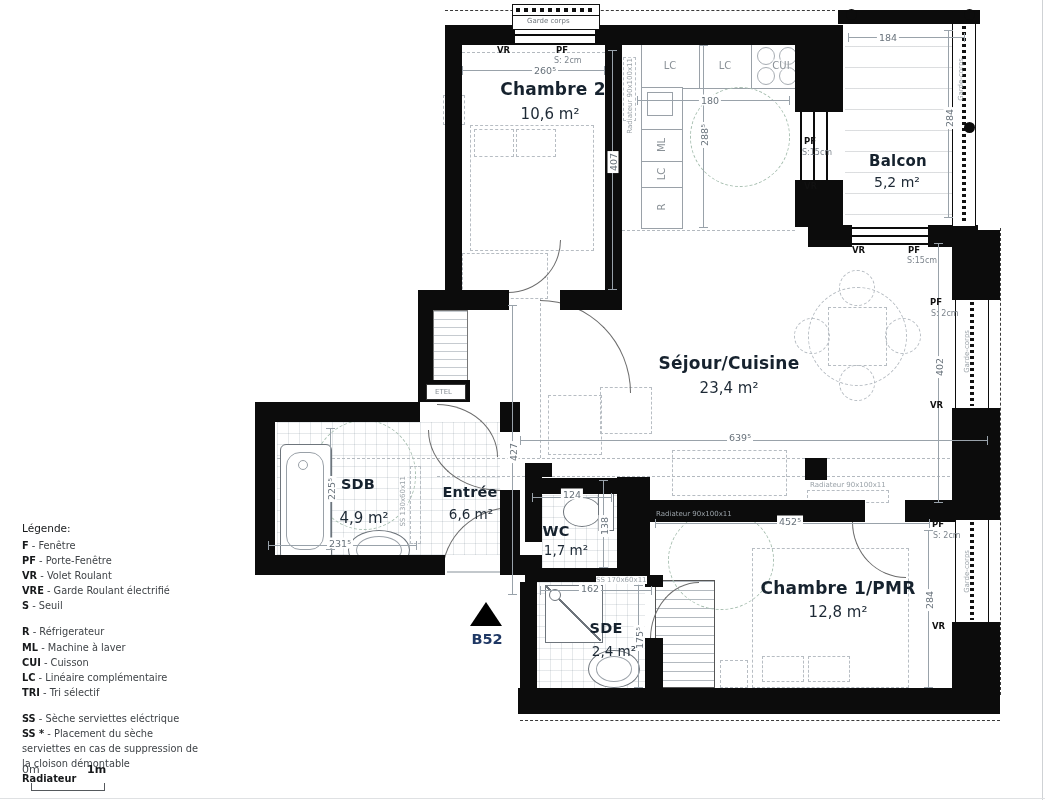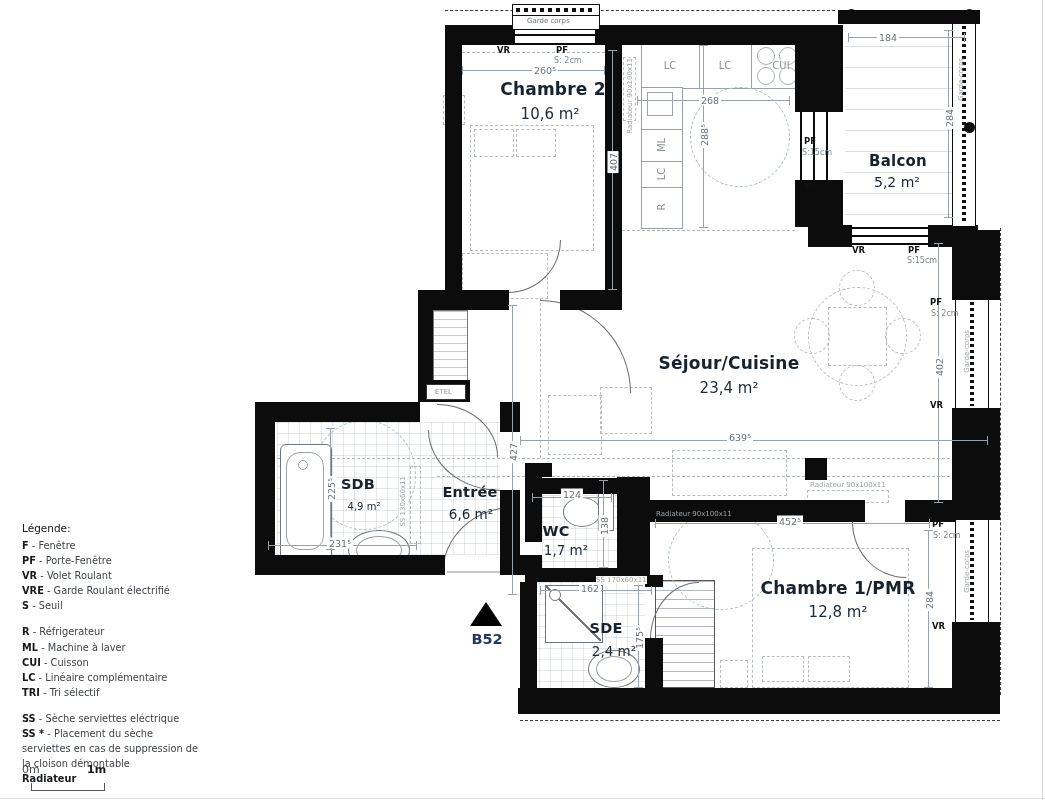--- a/index.html
+++ b/index.html
@@ -217,21 +217,21 @@
   <div class="furn" style="left:623px;top:57px;width:11px;height:62px;"></div>
   <div class="furn" style="left:807px;top:490px;width:80px;height:11px;"></div>
   <div class="furn" style="left:655px;top:500px;width:90px;height:10px;"></div>
   <div class="furn" style="left:410px;top:466px;width:9px;height:76px;"></div>
 
   <div class="dimh" style="left:462px;top:70px;width:143px;"></div>
   <div class="dimlabel" style="left:545px;top:70px;">260⁵</div>
   <div class="dimv" style="left:612px;top:50px;height:240px;"></div>
   <div class="dimlabel v" style="left:613px;top:162px;">407</div>
   <div class="dimh" style="left:637px;top:100px;width:153px;"></div>
-  <div class="dimlabel" style="left:710px;top:100px;">268</div>
+  <div class="dimlabel" style="left:710px;top:100px;">180</div>
   <div class="dimv" style="left:703px;top:45px;height:183px;"></div>
   <div class="dimlabel v" style="left:704px;top:135px;">288⁵</div>
   <div class="dimh" style="left:848px;top:37px;width:117px;"></div>
   <div class="dimlabel" style="left:888px;top:37px;">184</div>
   <div class="dimv" style="left:948px;top:30px;height:188px;"></div>
   <div class="dimlabel v" style="left:949px;top:118px;">284</div>
   <div class="dimh" style="left:520px;top:440px;width:468px;"></div>
   <div class="dimlabel" style="left:740px;top:437px;">639⁵</div>
   <div class="dimv" style="left:938px;top:243px;height:260px;"></div>
   <div class="dimlabel v" style="left:939px;top:367px;">402</div>
@@ -281,21 +281,21 @@
 
   <div class="roomname" style="left:553px;top:89px;font-size:17px;">Chambre 2</div>
   <div class="roomarea" style="left:550px;top:114px;font-size:15px;text-align:right;">10,6 m²</div>
   <div class="roomname" style="left:898px;top:161px;font-size:15px;">Balcon</div>
   <div class="roomarea" style="left:897px;top:182px;font-size:14px;">5,2 m²</div>
   <div class="roomname" style="left:729px;top:363px;font-size:17px;">Séjour/Cuisine</div>
   <div class="roomarea" style="left:729px;top:388px;font-size:15px;">23,4 m²</div>
   <div class="roomname" style="left:838px;top:588px;font-size:17px;">Chambre 1/PMR</div>
   <div class="roomarea" style="left:838px;top:612px;font-size:15px;">12,8 m²</div>
   <div class="roomname" style="left:358px;top:484px;font-size:14.5px;">SDB</div>
-  <div class="roomarea" style="left:364px;top:506px;font-size:10px;">4,9 m²</div>
+  <div class="roomarea" style="left:364px;top:518px;font-size:15px;">4,9 m²</div>
   <div class="roomname" style="left:470px;top:492px;font-size:14.5px;">Entrée</div>
   <div class="roomarea" style="left:471px;top:514px;font-size:13.5px;">6,6 m²</div>
   <div class="roomname" style="left:556px;top:531px;font-size:14.5px;">WC</div>
   <div class="roomarea" style="left:566px;top:550px;font-size:13.5px;">1,7 m²</div>
   <div class="roomname" style="left:606px;top:628px;font-size:14.5px;">SDE</div>
   <div class="roomarea" style="left:614px;top:651px;font-size:13.5px;">2,4 m²</div>
 
   <div class="triangle" style="left:470px;top:602px;"></div>
   <div class="b52" style="left:487px;top:631px;">B52</div>
 

